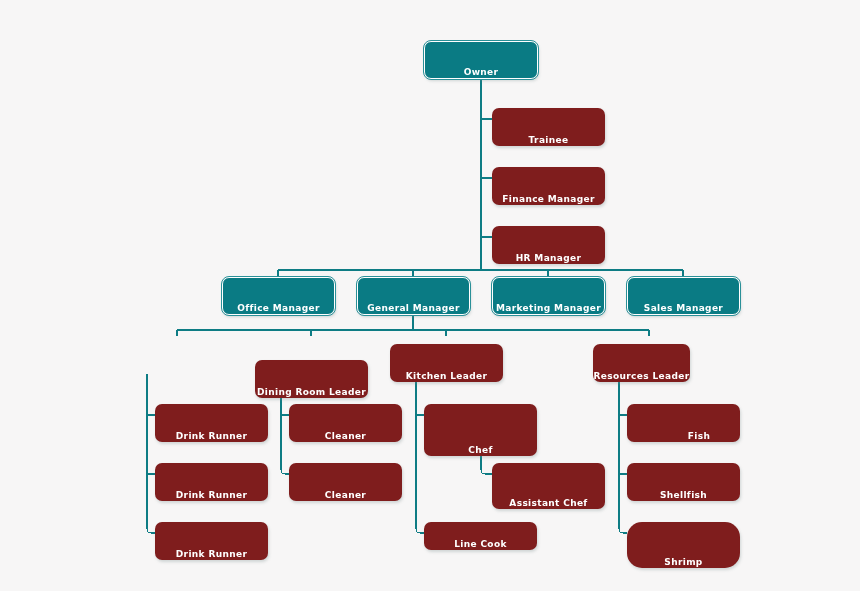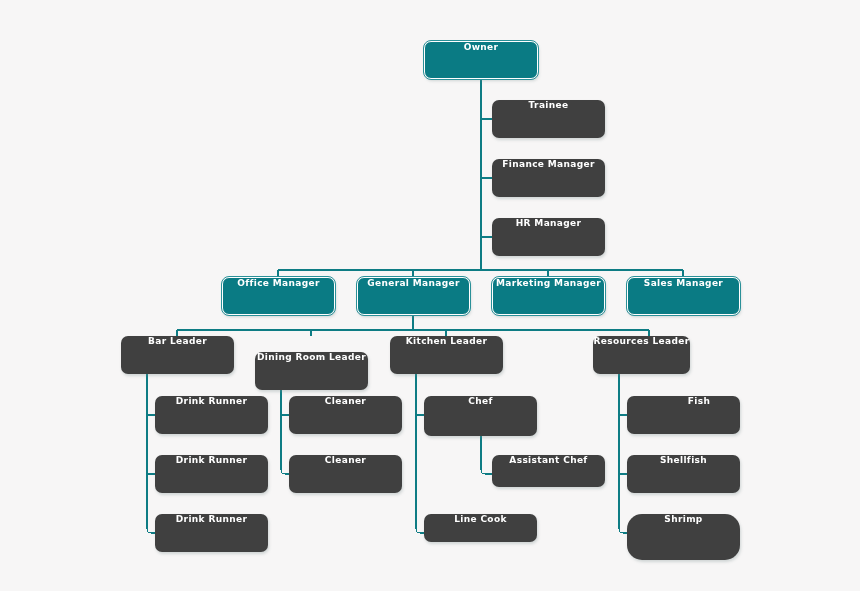--- a/index.html
+++ b/index.html
@@ -20,33 +20,34 @@
     left: 0;
     top: 0;
     width: 860px;
     height: 591px;
     pointer-events: none;
   }
   .node {
     position: absolute;
     box-sizing: border-box;
     display: flex;
-    align-items: flex-start;
+    align-items: flex-end;
     justify-content: center;
     text-align: center;
     color: #ffffff;
     font-weight: bold;
     font-size: 9px;
     letter-spacing: 0.35px;
     border-radius: 7px;
     z-index: 3;
   }
   .node-light {
-    background: #404040;
+    background: #7f1d1d;
     box-shadow: 1px 2px 3px rgba(120,140,140,0.30);
+    margin-top: 8px;
   }
   .node-dark {
     background: #0a7b84;
     border: 1px solid #ffffff;
     outline: 1px solid #2a9098;
     outline-offset: 0px;
     box-shadow: 1px 2px 3px rgba(120,140,140,0.30);
   }
   .node-label {
     display: block;
@@ -110,23 +111,20 @@
     </div>
     <div class="node node-dark" style="left: 357px; top: 277px; width: 113px; height: 38px;">
       <span class="node-label">General Manager</span>
     </div>
     <div class="node node-dark" style="left: 492px; top: 277px; width: 113px; height: 38px;">
       <span class="node-label">Marketing Manager</span>
     </div>
     <div class="node node-dark" style="left: 627px; top: 277px; width: 113px; height: 38px;">
       <span class="node-label">Sales Manager</span>
     </div>
-    <div class="node node-light" style="left: 121px; top: 336px; width: 113px; height: 38px;">
-      <span class="node-label">Bar Leader</span>
-    </div>
     <div class="node node-light" style="left: 255px; top: 352px; width: 113px; height: 38px;">
       <span class="node-label">Dining Room Leader</span>
     </div>
     <div class="node node-light" style="left: 390px; top: 336px; width: 113px; height: 38px;">
       <span class="node-label">Kitchen Leader</span>
     </div>
     <div class="node node-light" style="left: 593px; top: 336px; width: 97px; height: 38px;">
       <span class="node-label">Resources Leader</span>
     </div>
     <div class="node node-light" style="left: 155px; top: 396px; width: 113px; height: 38px;">
@@ -137,24 +135,24 @@
     </div>
     <div class="node node-light" style="left: 155px; top: 514px; width: 113px; height: 38px;">
       <span class="node-label">Drink Runner</span>
     </div>
     <div class="node node-light" style="left: 289px; top: 396px; width: 113px; height: 38px;">
       <span class="node-label">Cleaner</span>
     </div>
     <div class="node node-light" style="left: 289px; top: 455px; width: 113px; height: 38px;">
       <span class="node-label">Cleaner</span>
     </div>
-    <div class="node node-light" style="left: 424px; top: 396px; width: 113px; height: 40px;">
+    <div class="node node-light" style="left: 424px; top: 396px; width: 113px; height: 52px;">
       <span class="node-label">Chef</span>
     </div>
-    <div class="node node-light" style="left: 492px; top: 455px; width: 113px; height: 32px;">
+    <div class="node node-light" style="left: 492px; top: 455px; width: 113px; height: 46px;">
       <span class="node-label">Assistant Chef</span>
     </div>
     <div class="node node-light" style="left: 424px; top: 514px; width: 113px; height: 28px;">
       <span class="node-label">Line Cook</span>
     </div>
     <div class="node node-light" style="left: 627px; top: 396px; width: 113px; height: 38px; padding-left: 31px;">
       <span class="node-label">Fish</span>
     </div>
     <div class="node node-light" style="left: 627px; top: 455px; width: 113px; height: 38px;">
       <span class="node-label">Shellfish</span>

